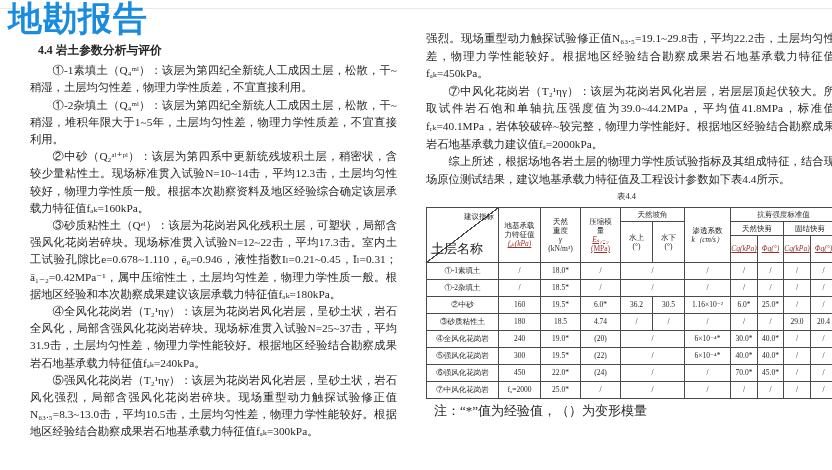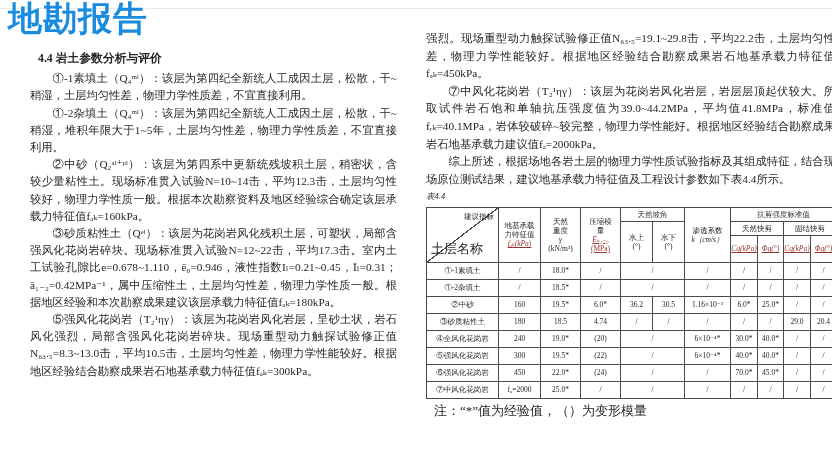--- a/index.html
+++ b/index.html
@@ -11,25 +11,25 @@
   }
   .top-rule{position:absolute;top:8px;left:0;width:832px;height:1px;background:#eaeaea;}
   .page-title{
     position:absolute;top:-4px;left:8px;
     font-family:"Liberation Sans","DejaVu Sans",sans-serif;
     font-size:34px;font-weight:bold;color:#1a8ce0;letter-spacing:1px;
   }
   .col{position:absolute;text-align:justify;}
   .col-left{left:30px;top:42px;width:367px;font-size:11.3px;line-height:17.2px;}
   .col-right{left:426px;top:30px;width:409px;font-size:11.3px;line-height:17.6px;}
-  .sec-heading{font-weight:bold;font-size:11.8px;margin:8px 0 3px 8px;text-align:left;}
+  .sec-heading{font-weight:bold;font-size:11.8px;margin:0 0 3px 8px;text-align:left;}
   p.para{margin:0;text-indent:2em;}
   p.para-cont{margin:0;text-indent:0;}
   .tbl-caption{text-align:center;text-indent:0;margin:1px 0 0 0;font-size:11.3px;}
-  .tbl-label{text-align:left;margin:0 8px 1px 0;font-size:8.5px;font-style:italic;}
+  .tbl-label{text-align:center;margin:0 8px 1px 0;font-size:8.5px;}
   table.layers{
     border-collapse:collapse;table-layout:fixed;width:410px;
     font-size:7.5px;line-height:1.2;color:#1f1f1f;
   }
   table.layers td{
     border:1px solid #4a4a4a;text-align:center;vertical-align:middle;
     padding:0;overflow:hidden;word-break:break-all;
   }
   tr.h1 td{height:13px;}
   tr.h2 td{height:13px;}
@@ -54,20 +54,21 @@
 <div class="top-rule"></div>
 
 <div class="page-title">地勘报告</div>
 
 <div class="col col-left">
   <div class="sec-heading">4.4 岩土参数分析与评价</div>
   <p class="para">①-1素填土（Q₄ᵐˡ）：该层为第四纪全新统人工成因土层，松散，干~稍湿，土层均匀性差，物理力学性质差，不宜直接利用。</p>
   <p class="para">①-2杂填土（Q₄ᵐˡ）：该层为第四纪全新统人工成因土层，松散，干~稍湿，堆积年限大于1~5年，土层均匀性差，物理力学性质差，不宜直接利用。</p>
   <p class="para">②中砂（Q₂ᵃˡ⁺ᵖˡ）：该层为第四系中更新统残坡积土层，稍密状，含较少量粘性土。现场标准贯入试验N=10~14击，平均12.3击，土层均匀性较好，物理力学性质一般。根据本次勘察资料及地区经验综合确定该层承载力特征值fₐₖ=160kPa。</p>
   <p class="para">③砂质粘性土（Qᵉˡ）：该层为花岗岩风化残积土层，可塑状，局部含强风化花岗岩碎块。现场标准贯入试验N=12~22击，平均17.3击。室内土工试验孔隙比e=0.678~1.110，ē₀=0.946，液性指数Iₗ=0.21~0.45，Īₗ=0.31；ā₁₋₂=0.42MPa⁻¹，属中压缩性土，土层均匀性差，物理力学性质一般。根据地区经验和本次勘察成果建议该层承载力特征值fₐₖ=180kPa。</p>
+  <p class="para">④全风化花岗岩（T₂¹ηγ）：该层为花岗岩风化岩层，呈砂土状，岩石全风化，局部含强风化花岗岩碎块。现场标准贯入试验N=25~37击，平均31.9击，土层均匀性差，物理力学性能较好。根据地区经验结合勘察成果岩石地基承载力特征值fₐₖ=240kPa。</p>
   <p class="para">⑤强风化花岗岩（T₂¹ηγ）：该层为花岗岩风化岩层，呈砂土状，岩石风化强烈，局部含强风化花岗岩碎块。现场重型动力触探试验修正值N₆₃.₅=8.3~13.0击，平均10.5击，土层均匀性差，物理力学性能较好。根据地区经验结合勘察成果岩石地基承载力特征值fₐₖ=300kPa。</p>
 
 </div>
 
 <div class="col col-right">
   <p class="para-cont">强烈。现场重型动力触探试验修正值N₆₃.₅=19.1~29.8击，平均22.2击，土层均匀性差，物理力学性能较好。根据地区经验结合勘察成果岩石地基承载力特征值fₐₖ=450kPa。</p>
   <p class="para">⑦中风化花岗岩（T₂¹ηγ）：该层为花岗岩风化岩层，岩层层顶起伏较大。所取试件岩石饱和单轴抗压强度值为39.0~44.2MPa，平均值41.8MPa，标准值fᵣₖ=40.1MPa，岩体较破碎~较完整，物理力学性能好。根据地区经验结合勘察成果岩石地基承载力建议值fₐ=2000kPa。</p>
   <p class="para">综上所述，根据场地各岩土层的物理力学性质试验指标及其组成特征，结合现场原位测试结果，建议地基承载力特征值及工程设计参数如下表4.4所示。</p>
   <div class="tbl-label">表4.4</div>
 

